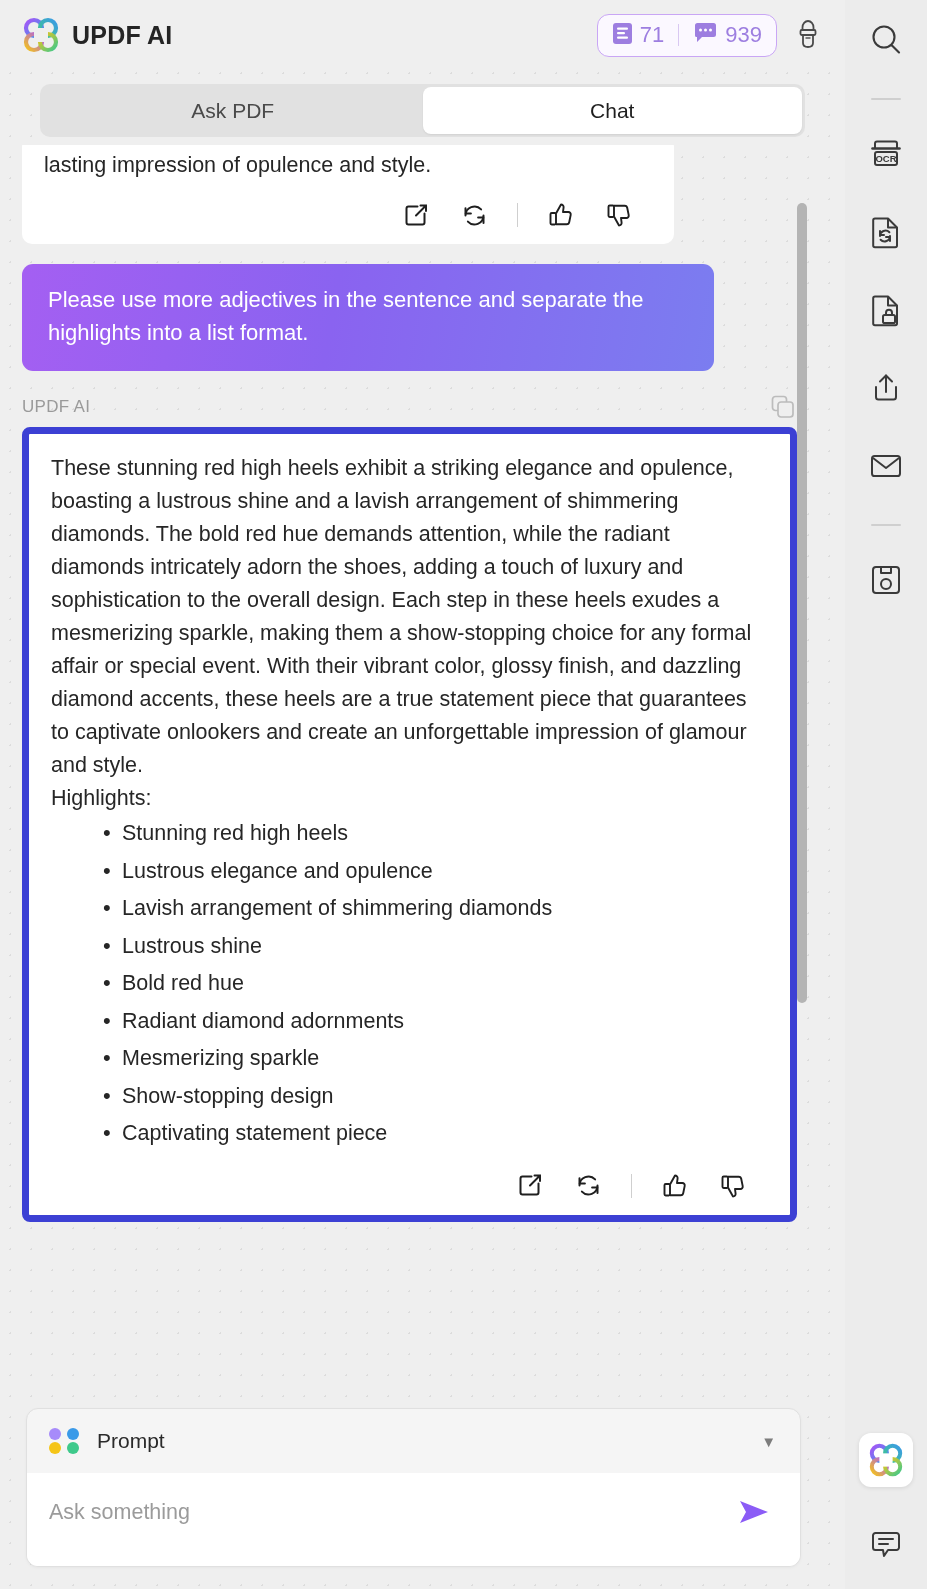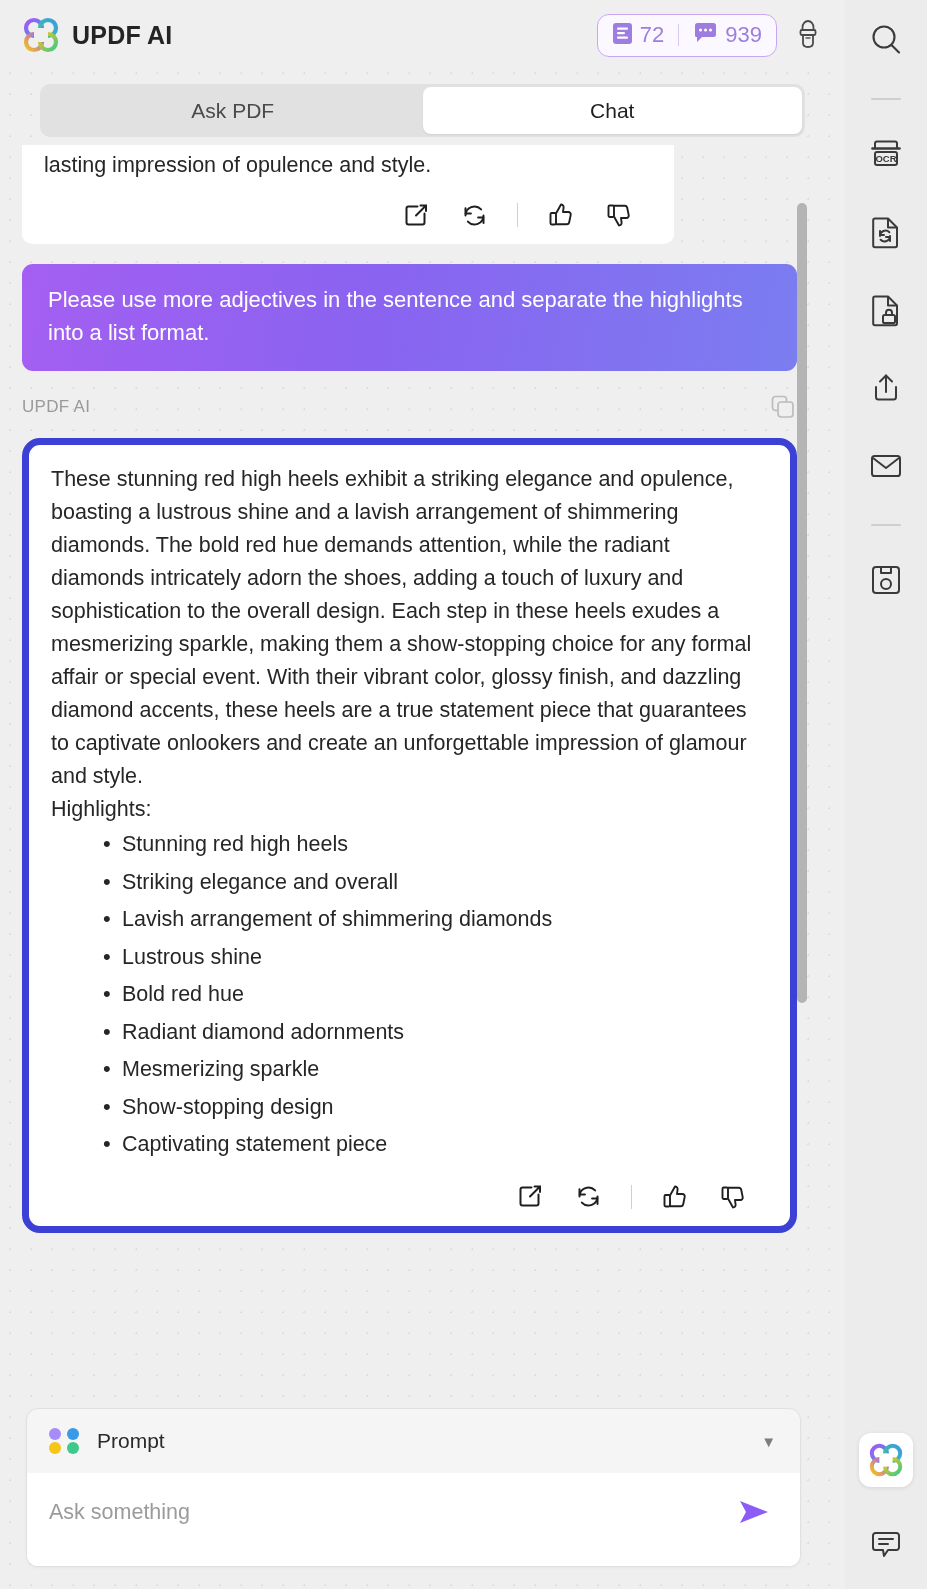--- a/index.html
+++ b/index.html
@@ -87,43 +87,43 @@
   .action-row {
     display: flex; align-items: center; justify-content: flex-end;
     gap: 28px; margin-top: 18px; padding-right: 18px;
   }
   .action-icon { width: 30px; height: 30px; display:flex; align-items:center; justify-content:center; cursor: pointer; }
   .action-div { width: 1px; height: 24px; background: #cfcfcf; }
 
   
   .user-bubble {
     margin-top: 20px;
-    width: 775px;
+    width: 692px;
     background: linear-gradient(100deg, #a45ff2 0%, #8a63f0 45%, #7b7df0 100%);
     border-radius: 11px;
     padding: 19px 26px 22px 26px;
     color: #fff;
     font-size: 22px; line-height: 33px;
   }
 
   
   .assistant-label-row {
     display: flex; align-items: center;
     margin-top: 22px; width: 775px;
   }
   .assistant-label { font-size: 17px; color: #9a9a9a; letter-spacing: .3px; }
   .copy-btn { margin-left: auto; width: 28px; height: 28px; display:flex; align-items:center; justify-content:center; cursor:pointer; }
 
   
   .msg-card-sel {
-    margin-top: 17px;
+    margin-top: 6px;
     width: 775px;
     background: #fff;
     border: 7px solid #3c40d4;
-    border-radius: 18px;
+    border-radius: 8px;
     padding: 18px 24px 14px 22px;
   }
   .hl-list { list-style: none; margin: 0 0 0 52px; padding: 0; }
   .hl-list li {
     position: relative; font-size: 21.5px; line-height: 37.5px; color: #262626;
     padding-left: 19px;
   }
   .hl-list li::before {
     content: "•"; position: absolute; left: 0; top: -1px; font-size: 22px; color: #262626;
   }
@@ -221,21 +221,21 @@
         <div class="credits">
           <span class="credit-item">
             <span>
               <svg width="21" height="23" viewBox="0 0 21 23">
                 <rect x="1" y="1" width="19" height="21" rx="3" fill="#9d7ee0"></rect>
                 <rect x="5" y="5.5" width="11" height="2.3" rx="1.1" fill="#fff"></rect>
                 <rect x="5" y="10" width="8" height="2.3" rx="1.1" fill="#fff"></rect>
                 <rect x="5" y="14.5" width="11" height="2.3" rx="1.1" fill="#fff"></rect>
               </svg>
             </span>
-            <span class="credit-num">72</span>
+            <span class="credit-num">71</span>
           </span>
           <span class="credit-sep"></span>
           <span class="credit-item">
             <span>
               <svg width="25" height="23" viewBox="0 0 25 23">
                 <path d="M2 3.5a2.5 2.5 0 0 1 2.5-2.5h16A2.5 2.5 0 0 1 23 3.5v9A2.5 2.5 0 0 1 20.5 15H9l-5 5v-5h-.5A1.5 1.5 0 0 1 2 13.5z" fill="#9d7ee0"></path>
                 <circle cx="7.5" cy="8" r="1.5" fill="#fff"></circle>
                 <circle cx="12.5" cy="8" r="1.5" fill="#fff"></circle>
                 <circle cx="17.5" cy="8" r="1.5" fill="#fff"></circle>
               </svg>
@@ -306,21 +306,21 @@
             <rect x="8" y="8" width="15" height="15" rx="3" fill="#efefef"></rect>
           </svg>
         </span>
       </div>
 
       <div class="msg-card-sel">
         <div class="msg-text">These stunning red high heels exhibit a striking elegance and opulence, boasting a lustrous shine and a lavish arrangement of shimmering diamonds. The bold red hue demands attention, while the radiant diamonds intricately adorn the shoes, adding a touch of luxury and sophistication to the overall design. Each step in these heels exudes a mesmerizing sparkle, making them a show-stopping choice for any formal affair or special event. With their vibrant color, glossy finish, and dazzling diamond accents, these heels are a true statement piece that guarantees to captivate onlookers and create an unforgettable impression of glamour and style.</div>
         <div class="msg-text">Highlights:</div>
         <ul class="hl-list">
           <li>Stunning red high heels</li>
-          <li>Striking elegance and overall</li>
+          <li>Lustrous elegance and opulence</li>
           <li>Lavish arrangement of shimmering diamonds</li>
           <li>Lustrous shine</li>
           <li>Bold red hue</li>
           <li>Radiant diamond adornments</li>
           <li>Mesmerizing sparkle</li>
           <li>Show-stopping design</li>
           <li>Captivating statement piece</li>
         </ul>
         <div class="action-row">
           <span class="action-icon">

